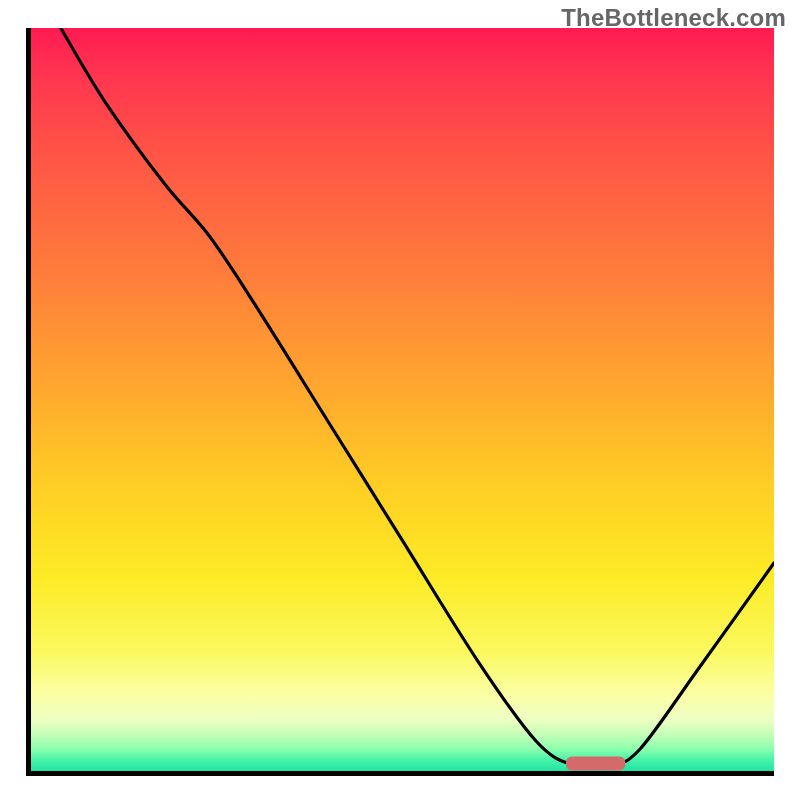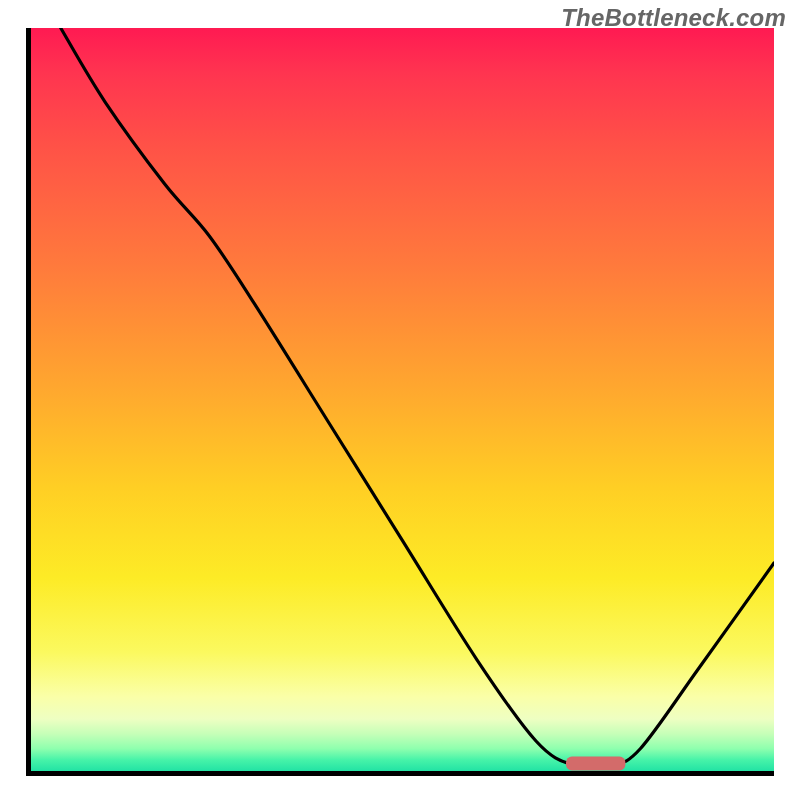--- a/index.html
+++ b/index.html
@@ -8,21 +8,20 @@
     width: 800px;
     height: 800px;
     background: #ffffff;
     font-family: Arial, Helvetica, sans-serif;
     overflow: hidden;
   }
   .frame {
     position: relative;
     width: 800px;
     height: 699px;
-    font-style: italic;
   }
   .watermark {
     position: absolute;
     top: 4px;
     right: 14px;
     font-size: 24px;
     font-weight: 600;
     color: #666666;
     user-select: none;
     letter-spacing: 0.2px;

